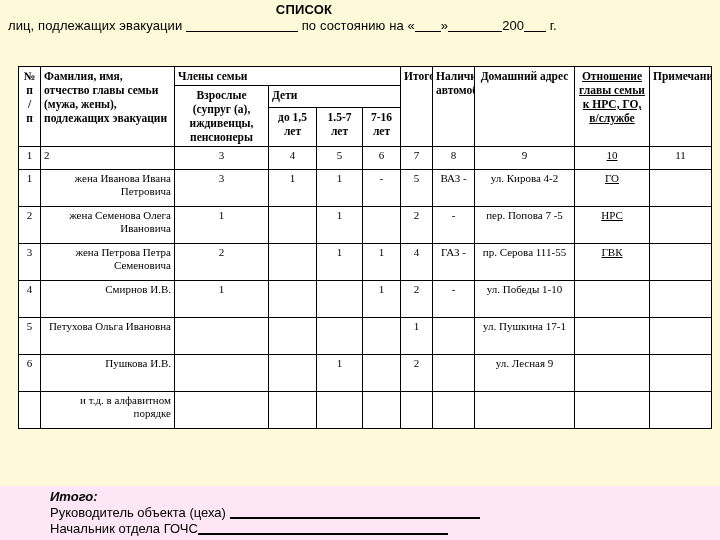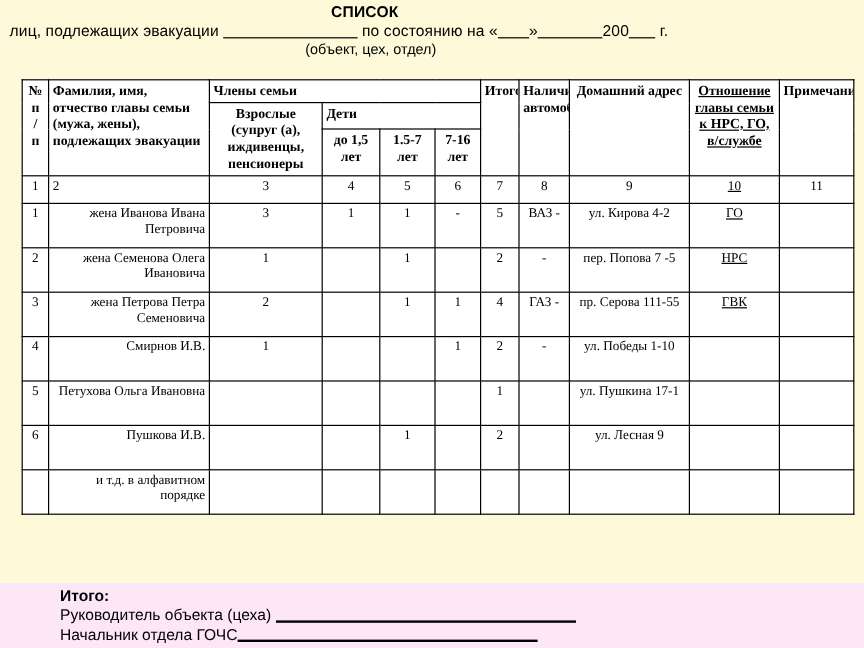--- a/index.html
+++ b/index.html
@@ -125,21 +125,21 @@
   #footer {
     position: absolute;
     left: 50px;
     top: 489px;
     width: 660px;
     font-size: 13px;
     line-height: 16px;
     color: #000;
     font-family: "Liberation Sans", sans-serif;
   }
-  #total-label { font-weight: bold; }
+  #total-label { font-weight: bold; font-style: italic; }
   .sign-line { white-space: nowrap; }
   .sign-ul {
     display: inline-block;
     border-bottom: 2.2px solid #000;
     height: 11px;
     vertical-align: -2px;
   }
   .sign-ul-1 { width: 250px; margin-left: 4px; }
   .sign-ul-2 { width: 250px; margin-left: 0px; }
 </style>
@@ -149,21 +149,20 @@
 <div id="footer-band"></div>
 
 <div id="title-block">
   <div id="doc-title">СПИСОК</div>
   <div id="subtitle-line">
     <span>лиц, подлежащих эвакуации</span>
     <span class="blank-ul ul-object"></span>
     <span>по состоянию на «</span><span class="blank-ul ul-day"></span><span>»</span><span class="blank-ul ul-month"></span><span>200</span><span class="blank-ul ul-year"></span>
     <span>г.</span>
   </div>
-  <div id="subtitle-note">(объект, цех, отдел)</div>
 </div>
 
 <table id="evac-table">
   <colgroup>
     <col class="c-num">
       <col class="c-name">
       <col class="c-adults">
       <col class="c-k1">
     <col class="c-k2">
       <col class="c-k3">

